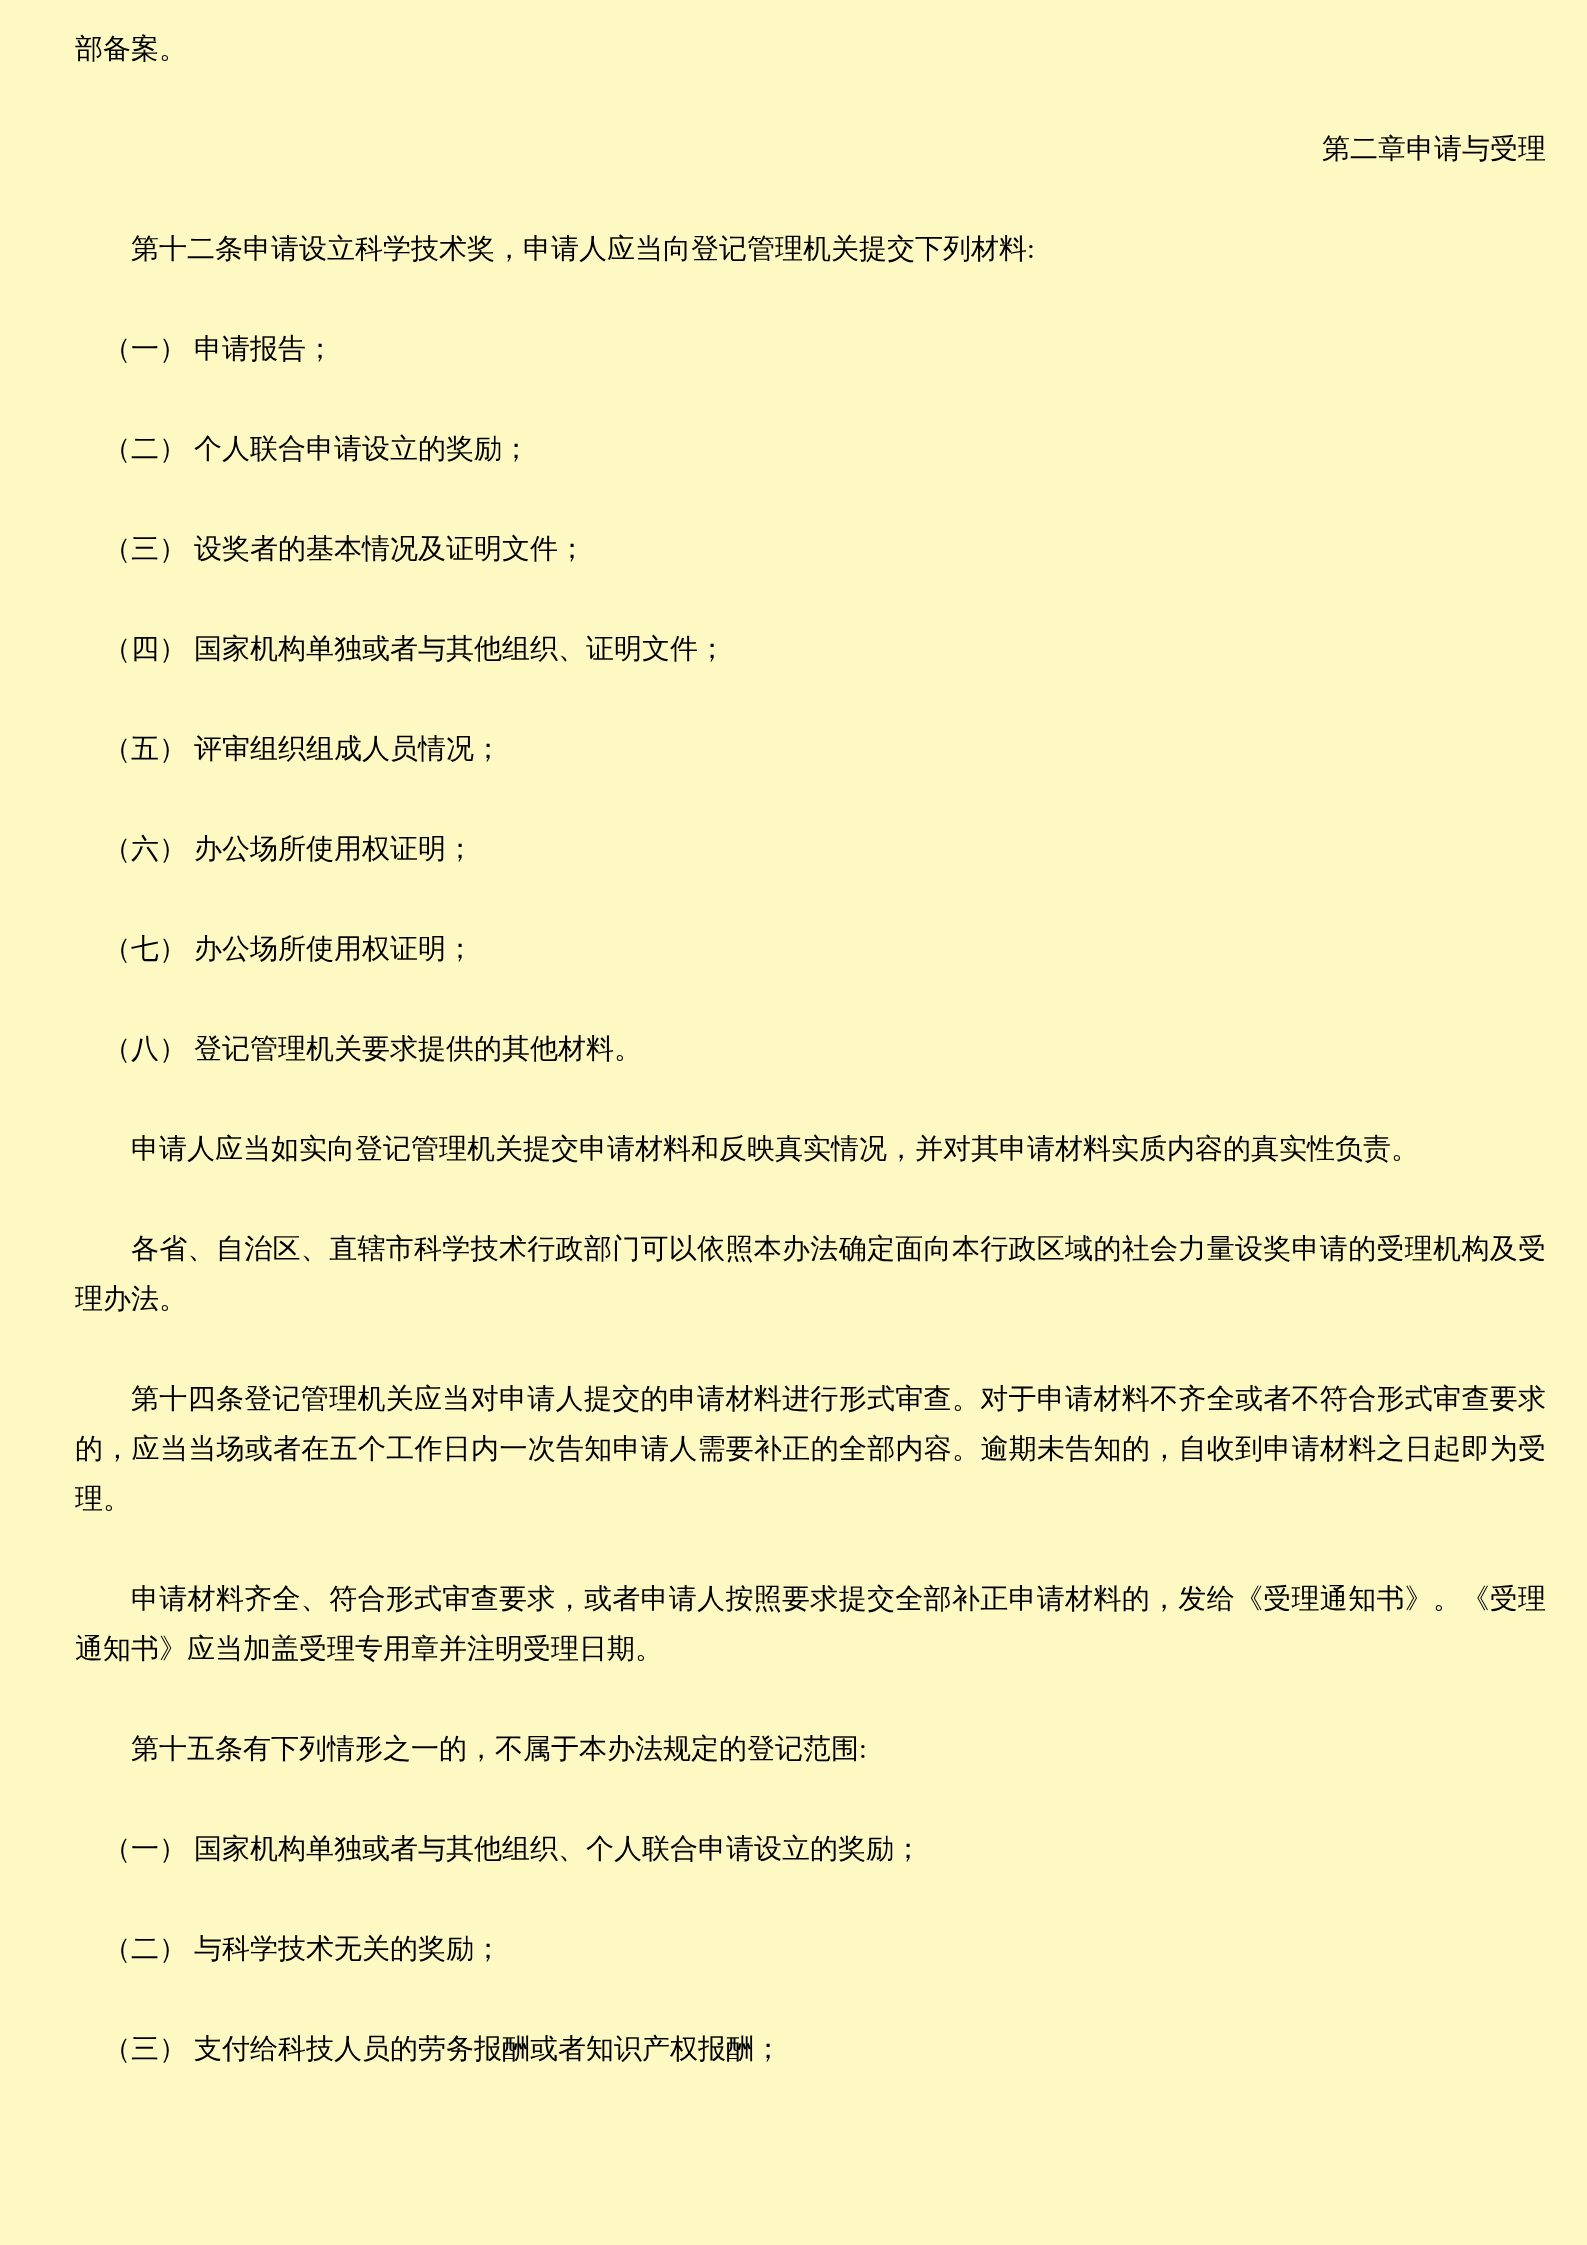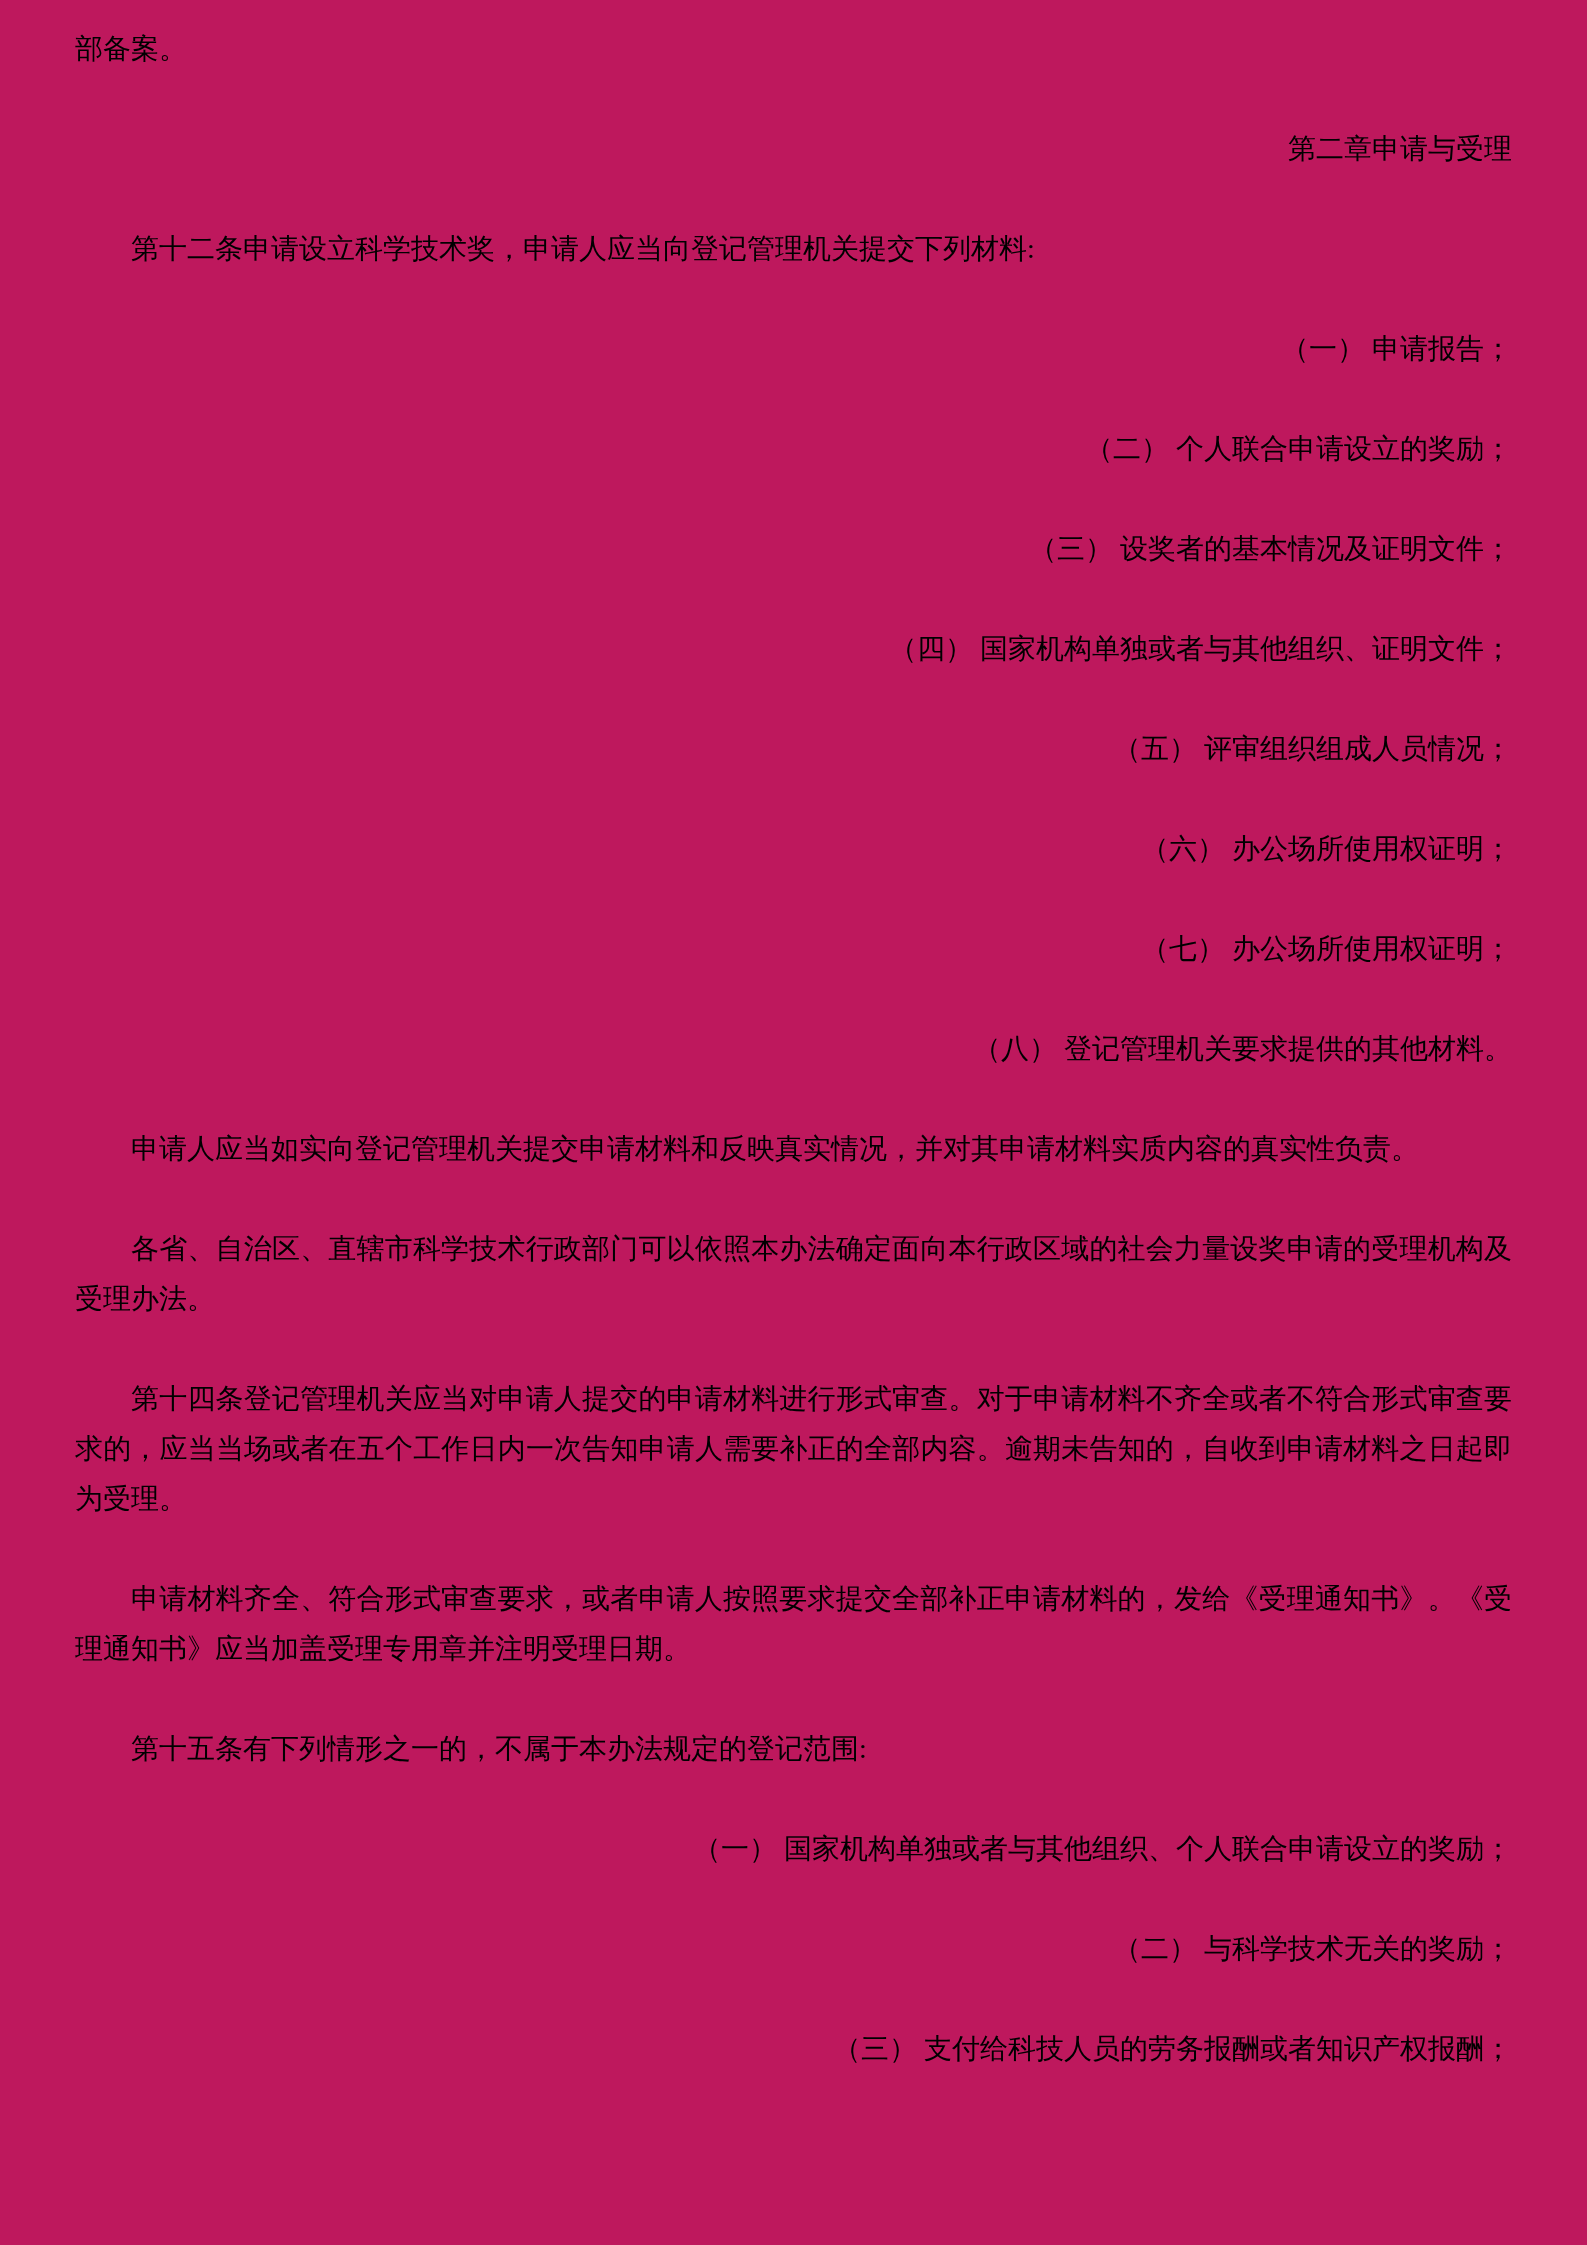--- a/index.html
+++ b/index.html
@@ -5,38 +5,38 @@
   html, body {
     margin: 0;
     padding: 0;
     background: #ffffff;
   }
   .page {
     position: relative;
     width: 1587px;
     height: 2245px;
     box-sizing: border-box;
-    background: #be185d;
+    background: #fef9c3;
     color: #000000;
     font-family: "Liberation Serif", "DejaVu Serif", serif;
     font-size: 28px;
-    padding: 24px 75px 0 75px;
+    padding: 24px 41px 0 75px;
     overflow: hidden;
   }
   .page p {
     margin: 0 0 50px 0;
     line-height: 50px;
     text-align: justify;
     line-break: strict;
     word-break: normal;
   }
   p.plain   { text-indent: 0; }
   p.heading { text-align: right; text-indent: 2em; }
   p.indent  { text-indent: 2em; }
-  p.item    { text-indent: 1em; text-align: right; }
+  p.item    { text-indent: 1em; text-align: left; }
 </style>
 </head>
 <body>
 
 <div class="page">
   <p class="plain">部备案。</p>
   <p class="heading">第二章申请与受理</p>
   <p class="indent">第十二条申请设立科学技术奖，申请人应当向登记管理机关提交下列材料:</p>
   <p class="item">（一） 申请报告；</p>
   <p class="item">（二） 个人联合申请设立的奖励；</p>

